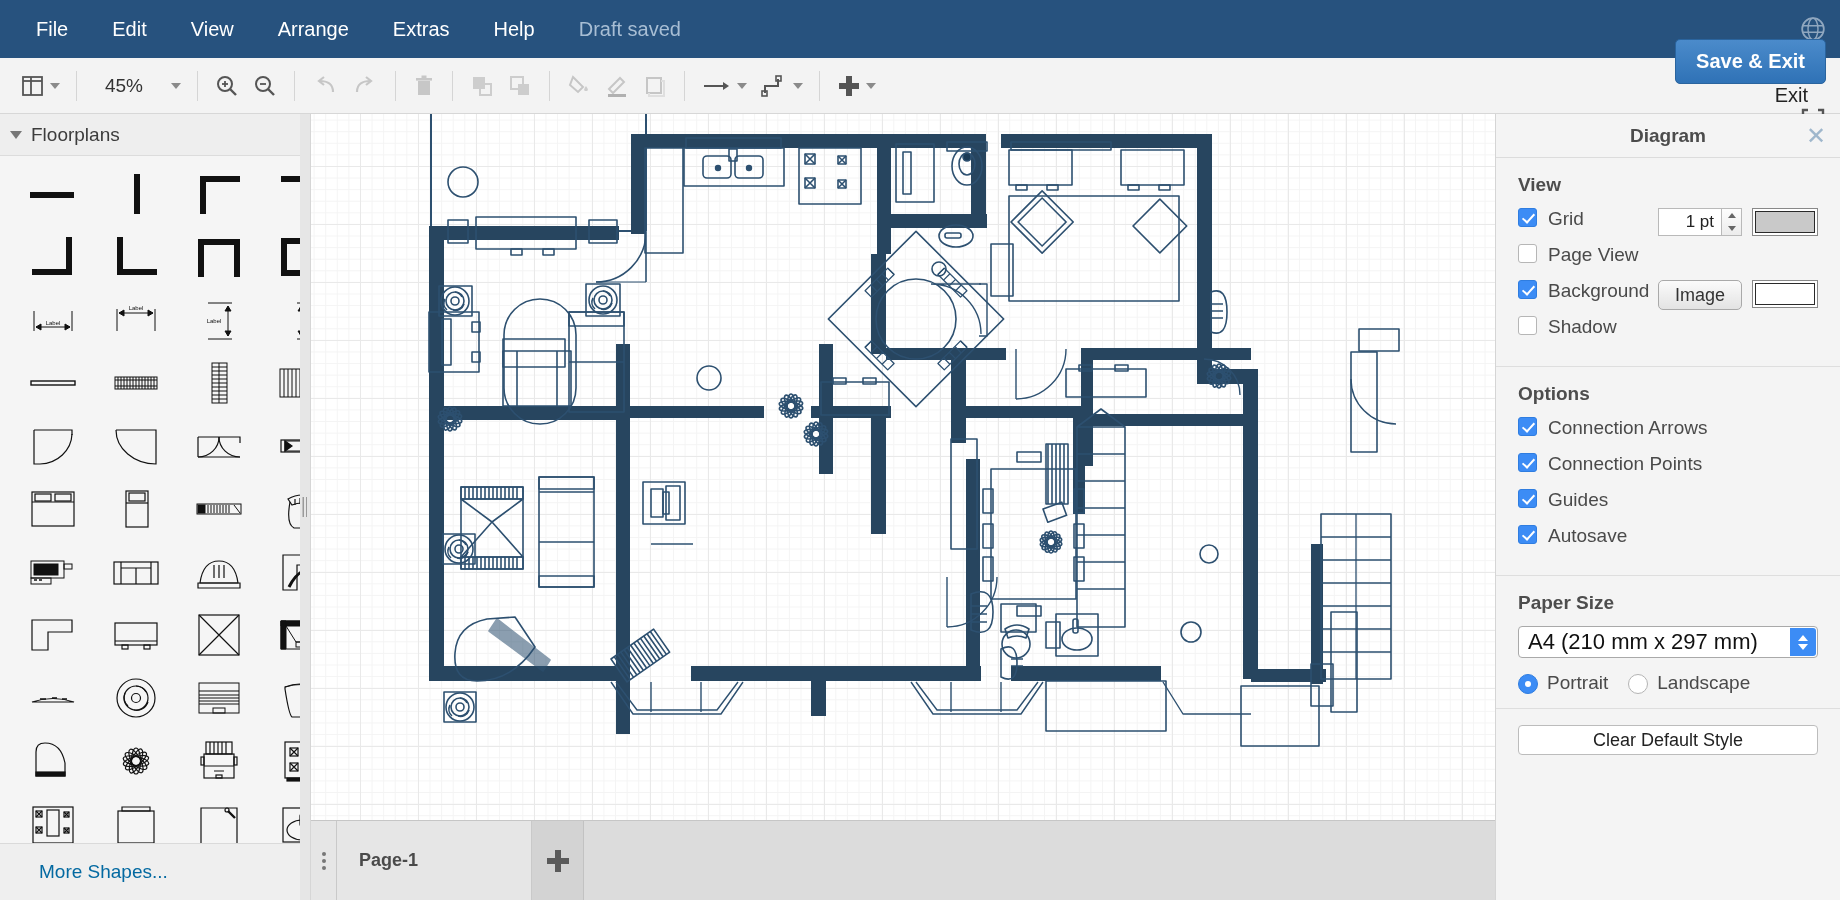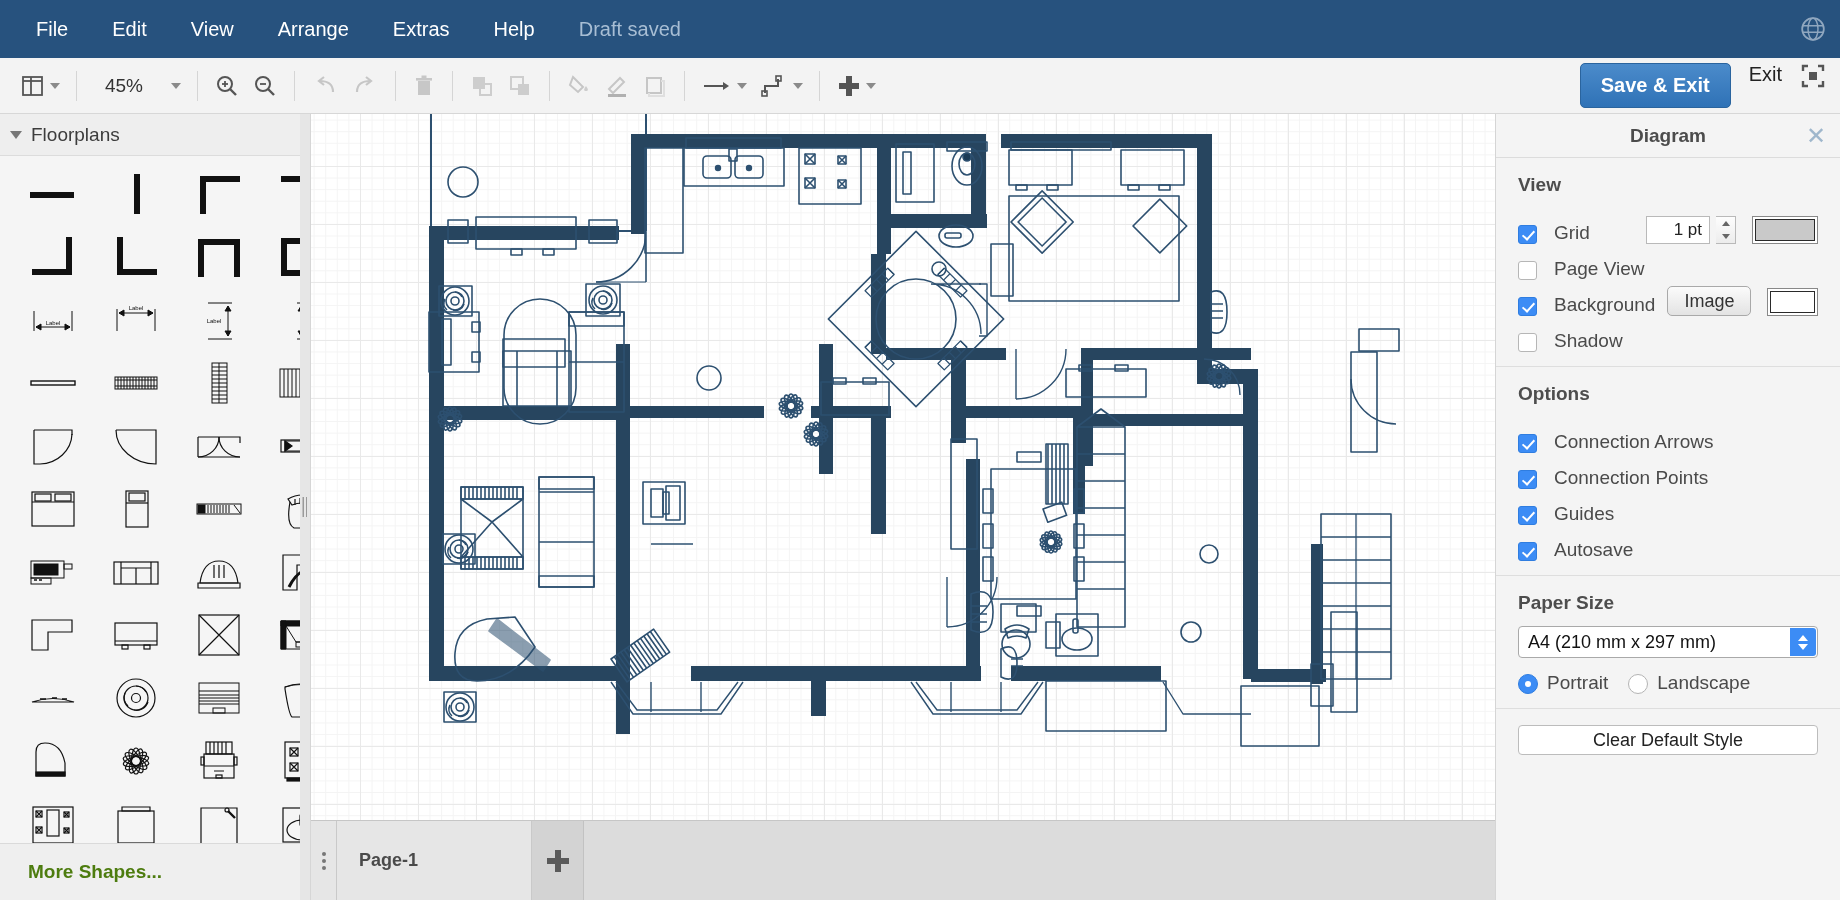--- a/index.html
+++ b/index.html
@@ -39,21 +39,21 @@
   .tb-btn{
     height:40px; min-width:36px; display:flex; align-items:center; justify-content:center;
     padding:0 6px; cursor:pointer; color:#555;
   }
   .tb-btn.dim{ opacity:.42; }
   .caret{
     width:0;height:0;border-left:5px solid transparent;border-right:5px solid transparent;
     border-top:6px solid #8a8a8a; margin-left:4px;
   }
   .zoomlabel{ font-size:19px; color:#333; min-width:62px; text-align:center;}
-  .tb-right{ margin-left:auto; display:flex; align-items:flex-start; padding-right:14px; }
+  .tb-right{ margin-left:auto; display:flex; align-items:flex-end; padding-right:14px;flex-direction:column; }
   .save-exit{
     background:#3e7dbf; background-image:linear-gradient(#4b8bcb,#2f72b6);
     color:#fff; font-size:20px; font-weight:bold; border:1px solid #2a649e;
     border-radius:5px; padding:10px 20px; cursor:pointer; white-space:nowrap;
   }
   .exit-btn{ font-size:20px; color:#222; padding:0 18px; cursor:pointer; white-space:nowrap;}
   .fs-icon{ width:26px;height:26px; cursor:pointer; }
 
   
   .sidebar{
@@ -81,22 +81,22 @@
     height:63px; display:flex; align-items:center; justify-content:center; cursor:pointer;
   }
   .shape-cell svg{ display:block; }
   .sb-scrollbar{
     position:absolute; right:2px; top:170px; width:9px; height:300px;
     background:#c6c6c6; border-radius:5px;
   }
   .more-shapes{
     position:absolute; left:0; right:0; bottom:0; height:57px;
     background:#efefef; border-top:1px solid #dadada;
-    display:flex; align-items:center; padding-left:28px;
-    font-size:19px; color:#4d7c0f; cursor:pointer;font-weight:bold;
+    display:flex; align-items:center; padding-left:39px;
+    font-size:19px; color:#0369a1; cursor:pointer;
   }
   .splitter{
     position:absolute; left:300px; top:114px; bottom:0; width:11px;
     background:#e6e6e6; border-right:1px solid #d6d6d6; cursor:col-resize;
   }
   .splitter i{
     position:absolute; top:50%; left:50%; transform:translate(-50%,-50%);
     width:5px;height:20px;
     background:repeating-linear-gradient(90deg,#9a9a9a 0 1.5px,transparent 1.5px 3.5px);
   }
@@ -163,21 +163,21 @@
     height:44px; display:flex; align-items:center; justify-content:center;
     position:relative; border-bottom:1px solid #dcdcdc; background:#f4f4f4;
   }
   .rp-head .ttl{ font-size:19px; font-weight:bold; color:#4c4c4c; }
   .rp-close{
     position:absolute; right:14px; top:50%; transform:translateY(-50%);
     font-size:24px; color:#9fb7cc; cursor:pointer; line-height:1;
   }
   .rp-sec{ padding:16px 22px 14px 22px; border-bottom:1px solid #dedede; }
   .rp-sec h3{ font-size:19px; color:#4d4d4d; font-weight:bold; margin-bottom:12px; }
-  .crow{ display:flex; align-items:flex-end; height:36px;gap:6px; }
+  .crow{ display:flex; align-items:flex-start; height:36px; }
   .cbox{
     width:19px; height:19px; border-radius:3px; border:1px solid #b6b6b6;
     background:#fff; margin-right:11px; flex:none; cursor:pointer; position:relative;
   }
   .cbox.on{ background:#3c8cf5; border-color:#2f7de0; }
   .cbox.on::after{
     content:""; position:absolute; left:6px; top:2px; width:5px; height:10px;
     border:solid #fff; border-width:0 2.3px 2.3px 0; transform:rotate(42deg);
   }
   .clabel{ font-size:19px; color:#4a4a4a; white-space:nowrap; }
@@ -201,21 +201,21 @@
   .swatch i{ display:block; width:100%; height:100%; border:1px solid #2a2a2a; }
   .swatch.gray i{ background:#c9c9c9; }
   .swatch.white i{ background:#ffffff; }
   .gbtn{
     height:30px; padding:0 16px; border:1px solid #a9a9a9; border-radius:5px;
     background:linear-gradient(#fbfbfb,#e3e3e3); font-size:18px; color:#333;
     cursor:pointer; line-height:28px; 
   }
   .selectbox{
     position:relative; width:100%; height:32px; border:1px solid #a9a9a9; border-radius:4px;
-    background:#fff; font-size:18px; color:#111; padding:0 36px 0 9px; line-height:30px;
+    background:#fff; font-size:22px; color:#111; padding:0 36px 0 9px; line-height:30px;
     cursor:pointer; overflow:hidden; white-space:nowrap;
   }
   .selectbox .arrowbox{
     position:absolute; right:1px; top:1px; bottom:1px; width:26px;
     background:#3c8cf5; border-radius:0 3px 3px 0; display:flex;
     flex-direction:column; align-items:center; justify-content:center; gap:3px;
   }
   .selectbox .arrowbox .a{ width:0;height:0;border-left:5px solid transparent;border-right:5px solid transparent;}
   .selectbox .arrowbox .a.u{ border-bottom:6px solid #fff;}
   .selectbox .arrowbox .a.d{ border-top:6px solid #fff;}

